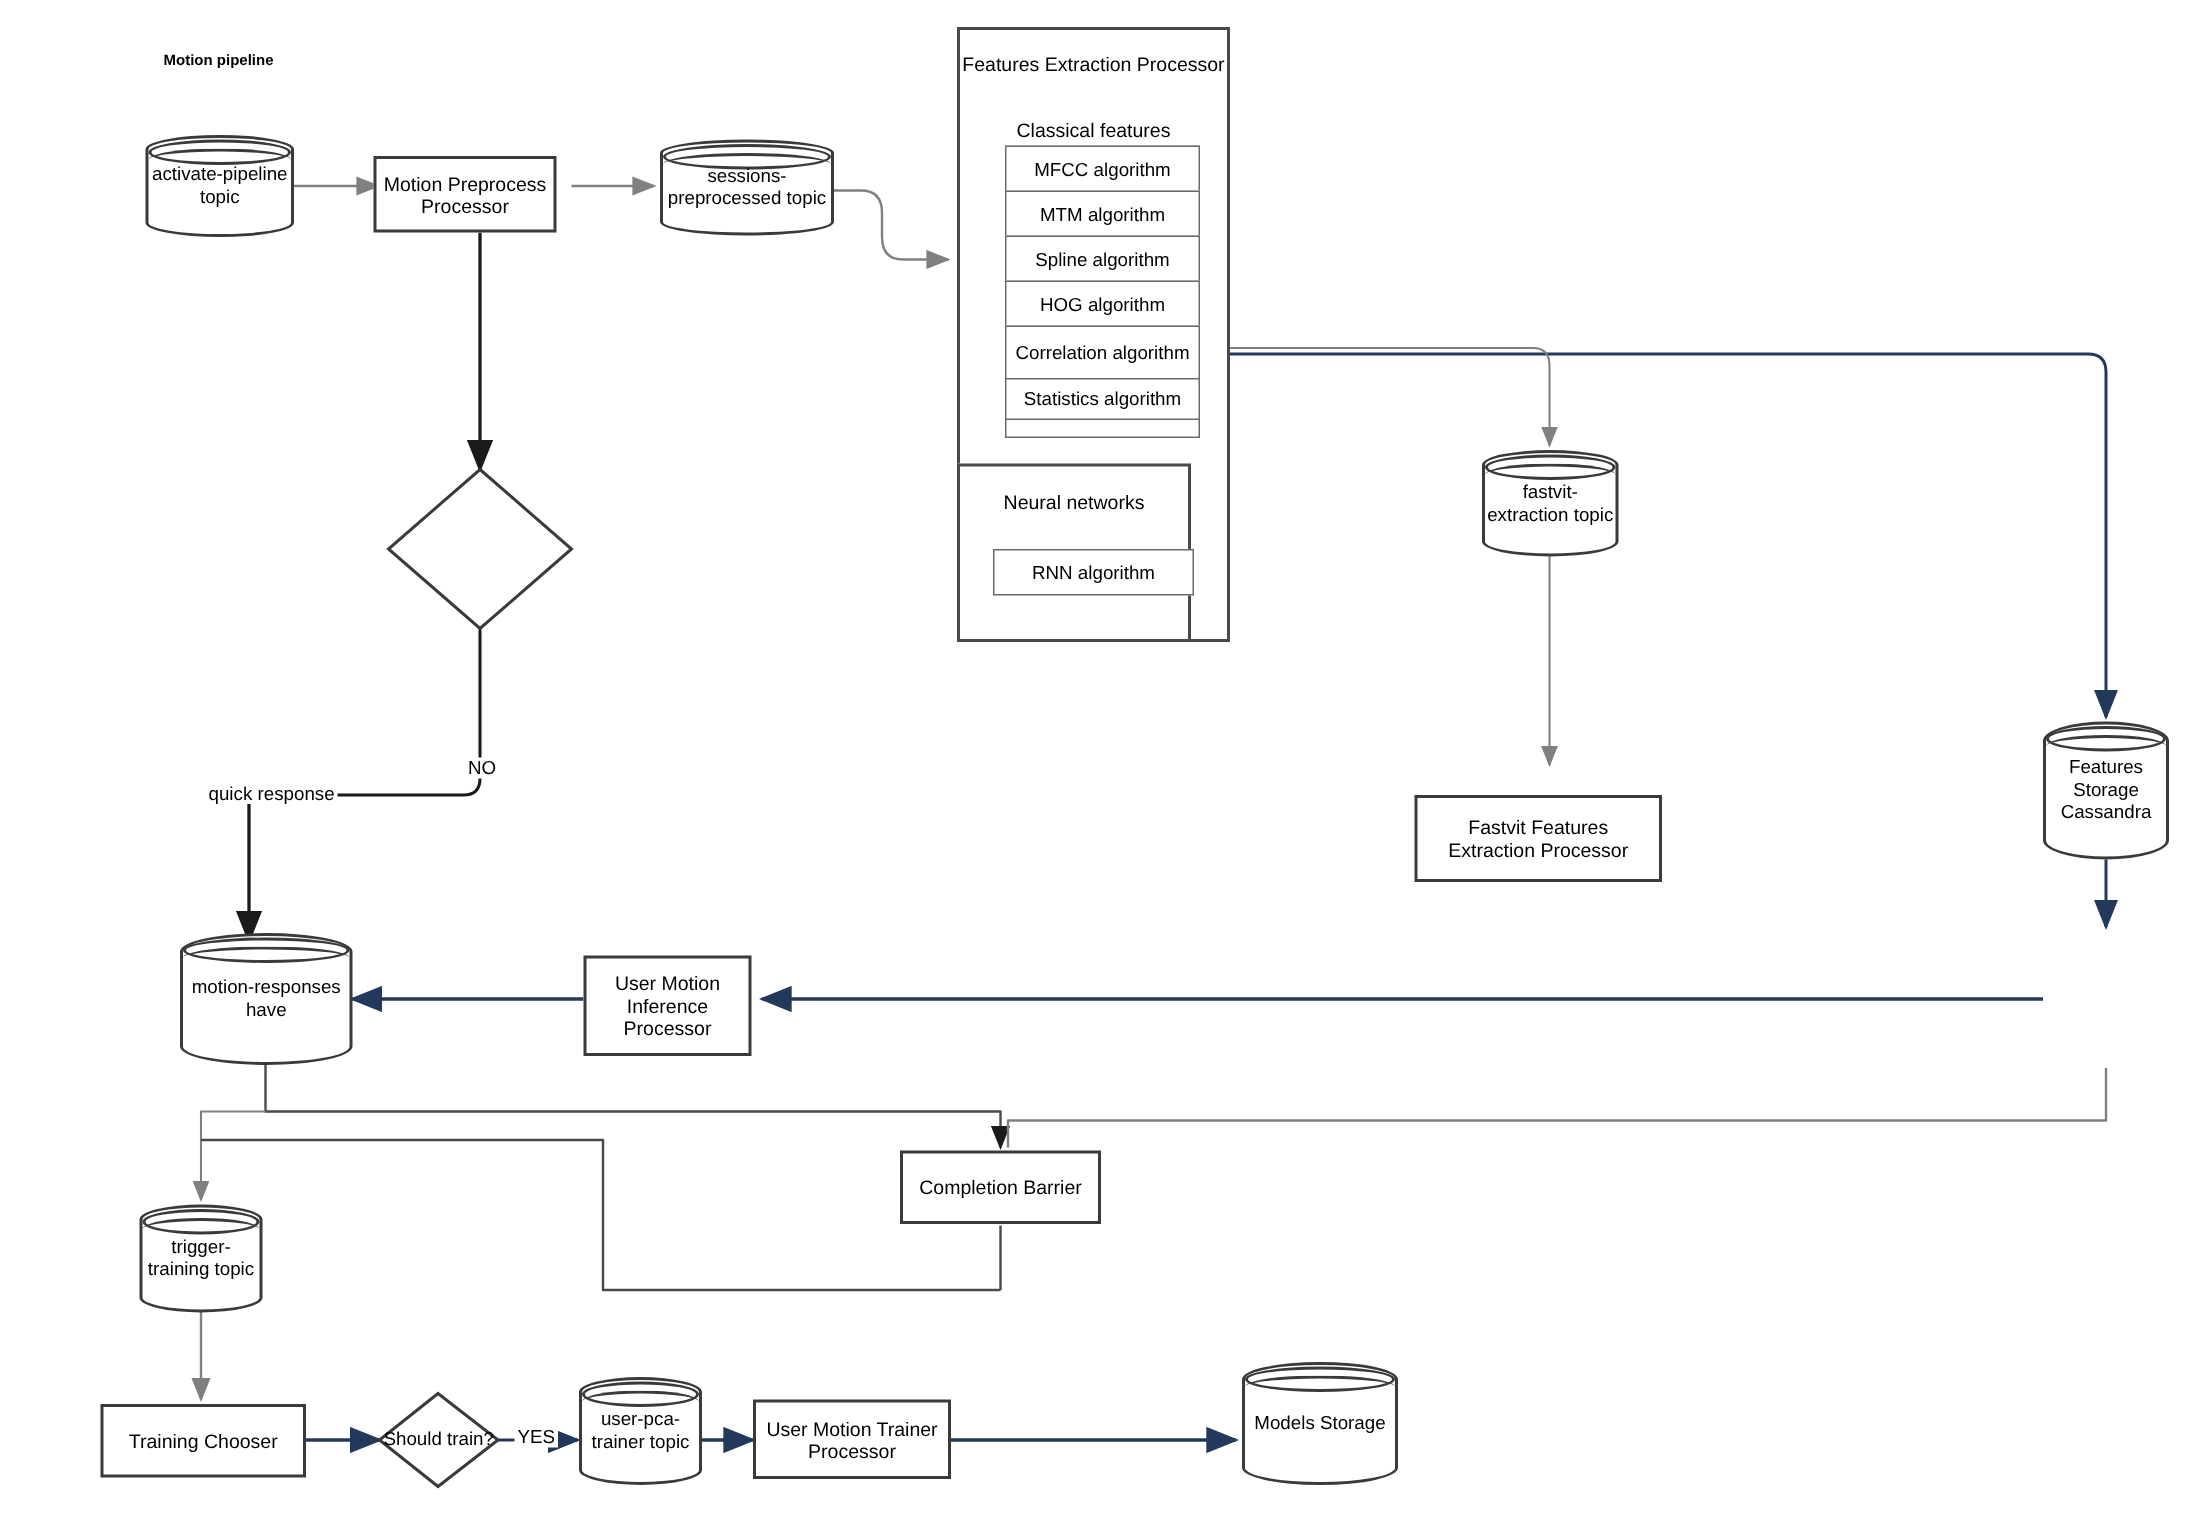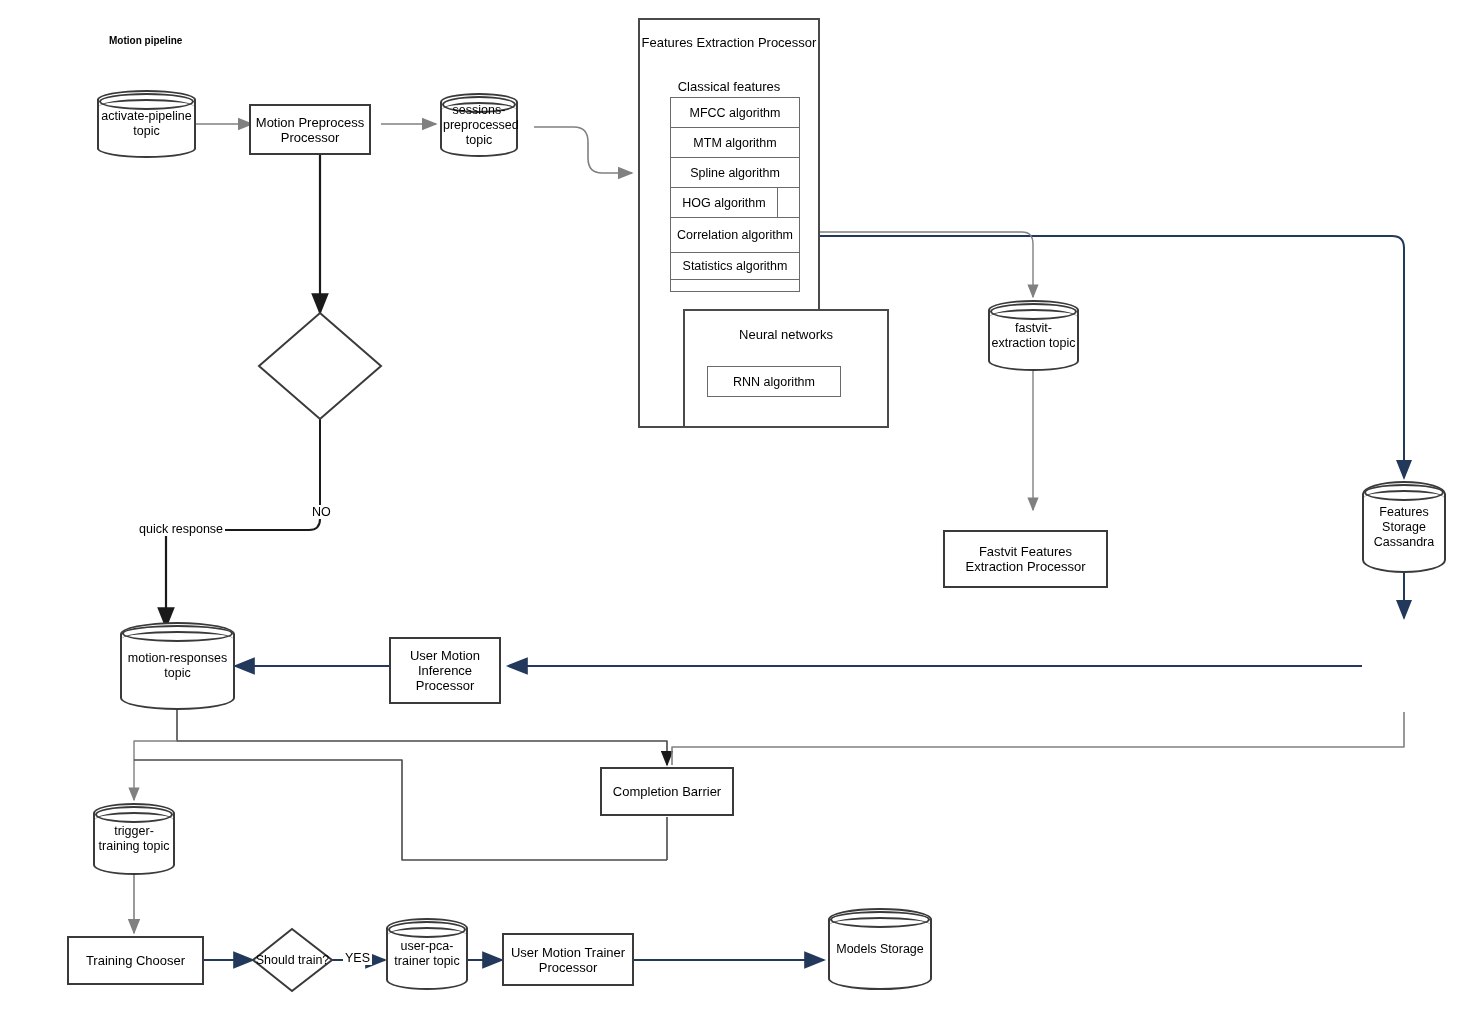--- a/index.html
+++ b/index.html
@@ -126,54 +126,54 @@
     <div class="body"></div>
     <div class="lid"></div>
     <div class="lid2"></div>
     <div class="lbl">activate-pipeline topic</div>
   </div>
 
   <div class="node rect" style="left:249px;top:104px;width:122px;height:51px;">
     <span>Motion Preprocess Processor</span>
   </div>
 
-  <div class="cyl" style="left:440px;top:93px;width:78px;height:64px;">
+  <div class="cyl" style="left:440px;top:93px;width:116px;height:64px;">
     <div class="body"></div>
     <div class="lid"></div>
     <div class="lid2"></div>
     <div class="lbl">sessions-preprocessed topic</div>
   </div>
 
   <div class="group" style="left:638px;top:18px;width:182px;height:410px;">
     <div class="group-title" style="top:15px;">Features Extraction Processor</div>
     <div class="group-title" style="top:59px;">Classical features</div>
 
     <div class="algobox" style="left:30px;top:77px;width:130px;height:195px;">
       <div class="algo" style="left:-1px;top:-1px;width:130px;height:31px;">
         <span>MFCC algorithm</span>
       </div>
       <div class="algo" style="left:-1px;top:29px;width:130px;height:31px;">
         <span>MTM algorithm</span>
       </div>
       <div class="algo" style="left:-1px;top:59px;width:130px;height:31px;">
         <span>Spline algorithm</span>
       </div>
-      <div class="algo" style="left:-1px;top:89px;width:108px;height:31px;text-align:center;">
+      <div class="algo" style="left:-1px;top:89px;width:130px;height:31px;text-align:center;">
         <span>HOG algorithm</span>
       </div>
       <div class="algo" style="left:-1px;top:119px;width:130px;height:36px;">
         <span>Correlation algorithm</span>
       </div>
       <div class="algo" style="left:-1px;top:154px;width:130px;height:28px;">
         <span>Statistics algorithm</span>
       </div>
     </div>
   </div>
 
-  <div class="group" style="left:638px;top:309px;width:206px;height:119px;border-width:2px;margin-left:45px;">
+  <div class="group" style="left:638px;top:309px;width:156px;height:119px;border-width:2px;">
     <div class="group-title" style="top:16px;">Neural networks</div>
     <div class="algo" style="left:22px;top:55px;width:134px;height:31px;">
       <span>RNN algorithm</span>
     </div>
   </div>
 
 
   <div class="edgelabel" style="left:310px;top:505px;">NO</div>
   <div class="edgelabel" style="left:137px;top:522px;">quick response</div>
 
@@ -193,21 +193,21 @@
     <div class="lid"></div>
     <div class="lid2"></div>
     <div class="lbl">Features Storage Cassandra</div>
   </div>
 
 
   <div class="cyl" style="left:120px;top:622px;width:115px;height:88px;">
     <div class="body"></div>
     <div class="lid"></div>
     <div class="lid2"></div>
-    <div class="lbl">motion-responses topic</div>
+    <div class="lbl">motion-responses have</div>
   </div>
 
   <div class="node rect" style="left:389px;top:637px;width:112px;height:67px;">
     <span>User Motion Inference Processor</span>
   </div>
 
   <div class="node rect" style="left:600px;top:767px;width:134px;height:49px;">
     <span>Completion Barrier</span>
   </div>
 

